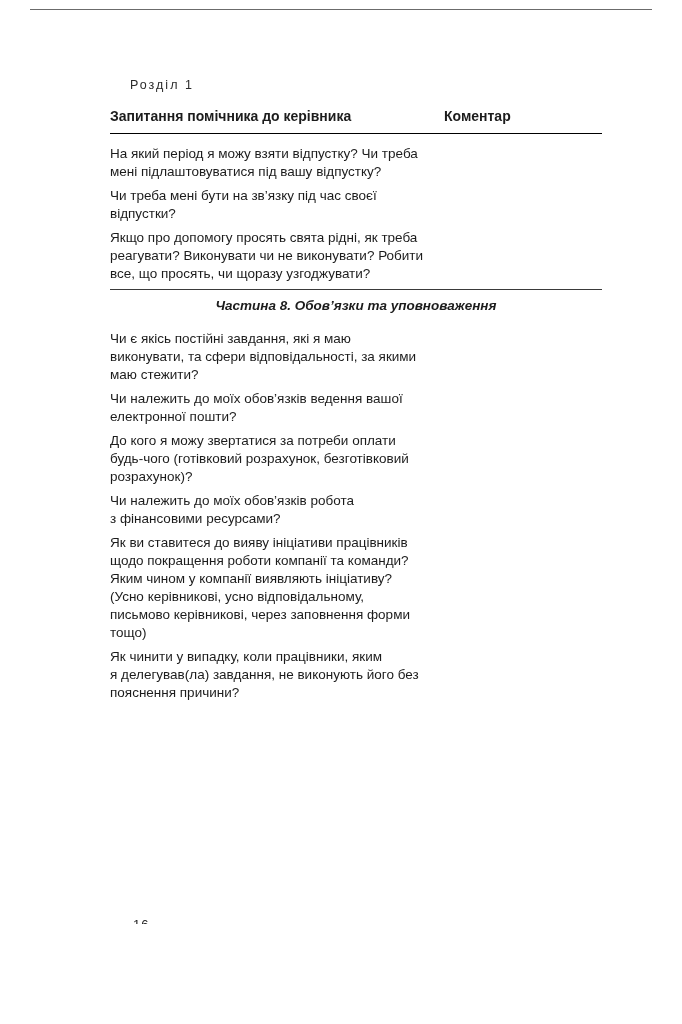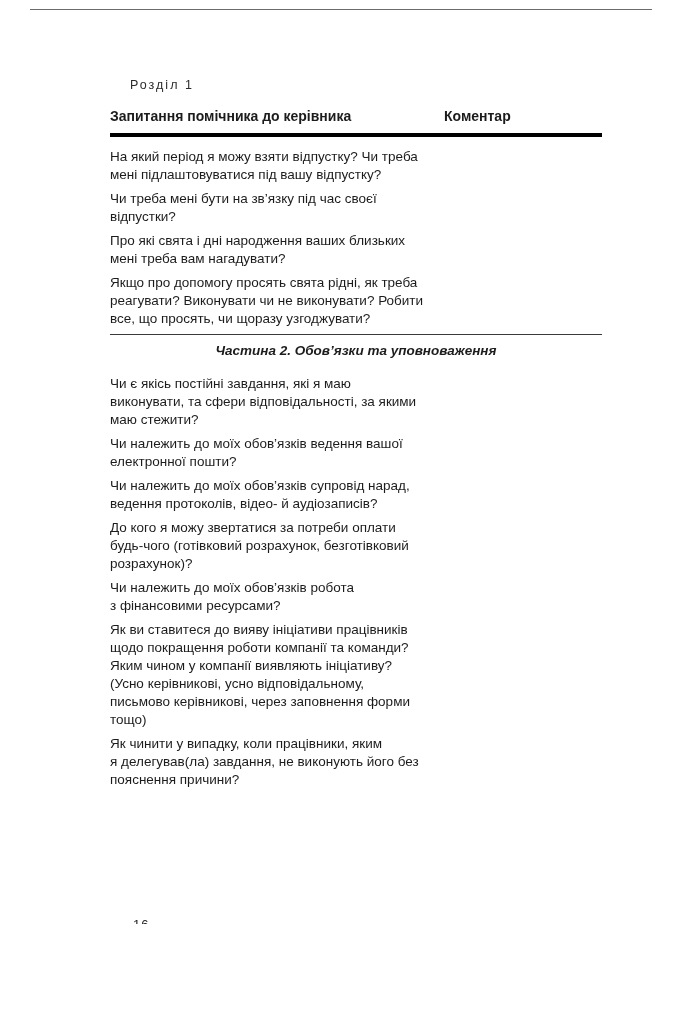--- a/index.html
+++ b/index.html
@@ -37,21 +37,21 @@
     top: 108px;
     left: 110px;
     width: 492px;
   }
   .table-header {
     display: flex;
     align-items: baseline;
     font-weight: bold;
     font-size: 14px;
     padding-bottom: 9px;
-    border-bottom: 4px solid #000000;
+    border-bottom: 1px solid #000000;
   }
   .table-header .col1 {
     width: 334px;
     flex: 0 0 334px;
   }
   .table-header .col2 {
     flex: 1;
   }
   .questions {
     padding-top: 11px;
@@ -97,39 +97,35 @@
     <div class="table-header">
       <span class="col1">Запитання помічника до керівника</span>
       <span class="col2">Коментар</span>
     </div>
 
     <div class="questions">
       <p>На який період я можу взяти відпустку? Чи треба
 мені підлаштовуватися під вашу відпустку?</p>
       <p>Чи треба мені бути на зв’язку під час своєї
 відпустки?</p>
-      <p>Про які свята і дні народження ваших близьких
-мені треба вам нагадувати?</p>
       <p>Якщо про допомогу просять свята рідні, як треба
 реагувати? Виконувати чи не виконувати? Робити
 все, що просять, чи щоразу узгоджувати?</p>
     </div>
 
     <div class="section-rule"></div>
 
-    <h3 class="part2-heading">Частина 2. Обов’язки та уповноваження</h3>
+    <h3 class="part2-heading">Частина 8. Обов’язки та уповноваження</h3>
 
     <div class="questions">
       <p>Чи є якісь постійні завдання, які я маю
 виконувати, та сфери відповідальності, за якими
 маю стежити?</p>
       <p>Чи належить до моїх обов’язків ведення вашої
 електронної пошти?</p>
-      <p>Чи належить до моїх обов’язків супровід нарад,
-ведення протоколів, відео- й аудіозаписів?</p>
       <p>До кого я можу звертатися за потреби оплати
 будь-чого (готівковий розрахунок, безготівковий
 розрахунок)?</p>
       <p>Чи належить до моїх обов’язків робота
 з фінансовими ресурсами?</p>
       <p>Як ви ставитеся до вияву ініціативи працівників
 щодо покращення роботи компанії та команди?
 Яким чином у компанії виявляють ініціативу?
 (Усно керівникові, усно відповідальному,
 письмово керівникові, через заповнення форми

